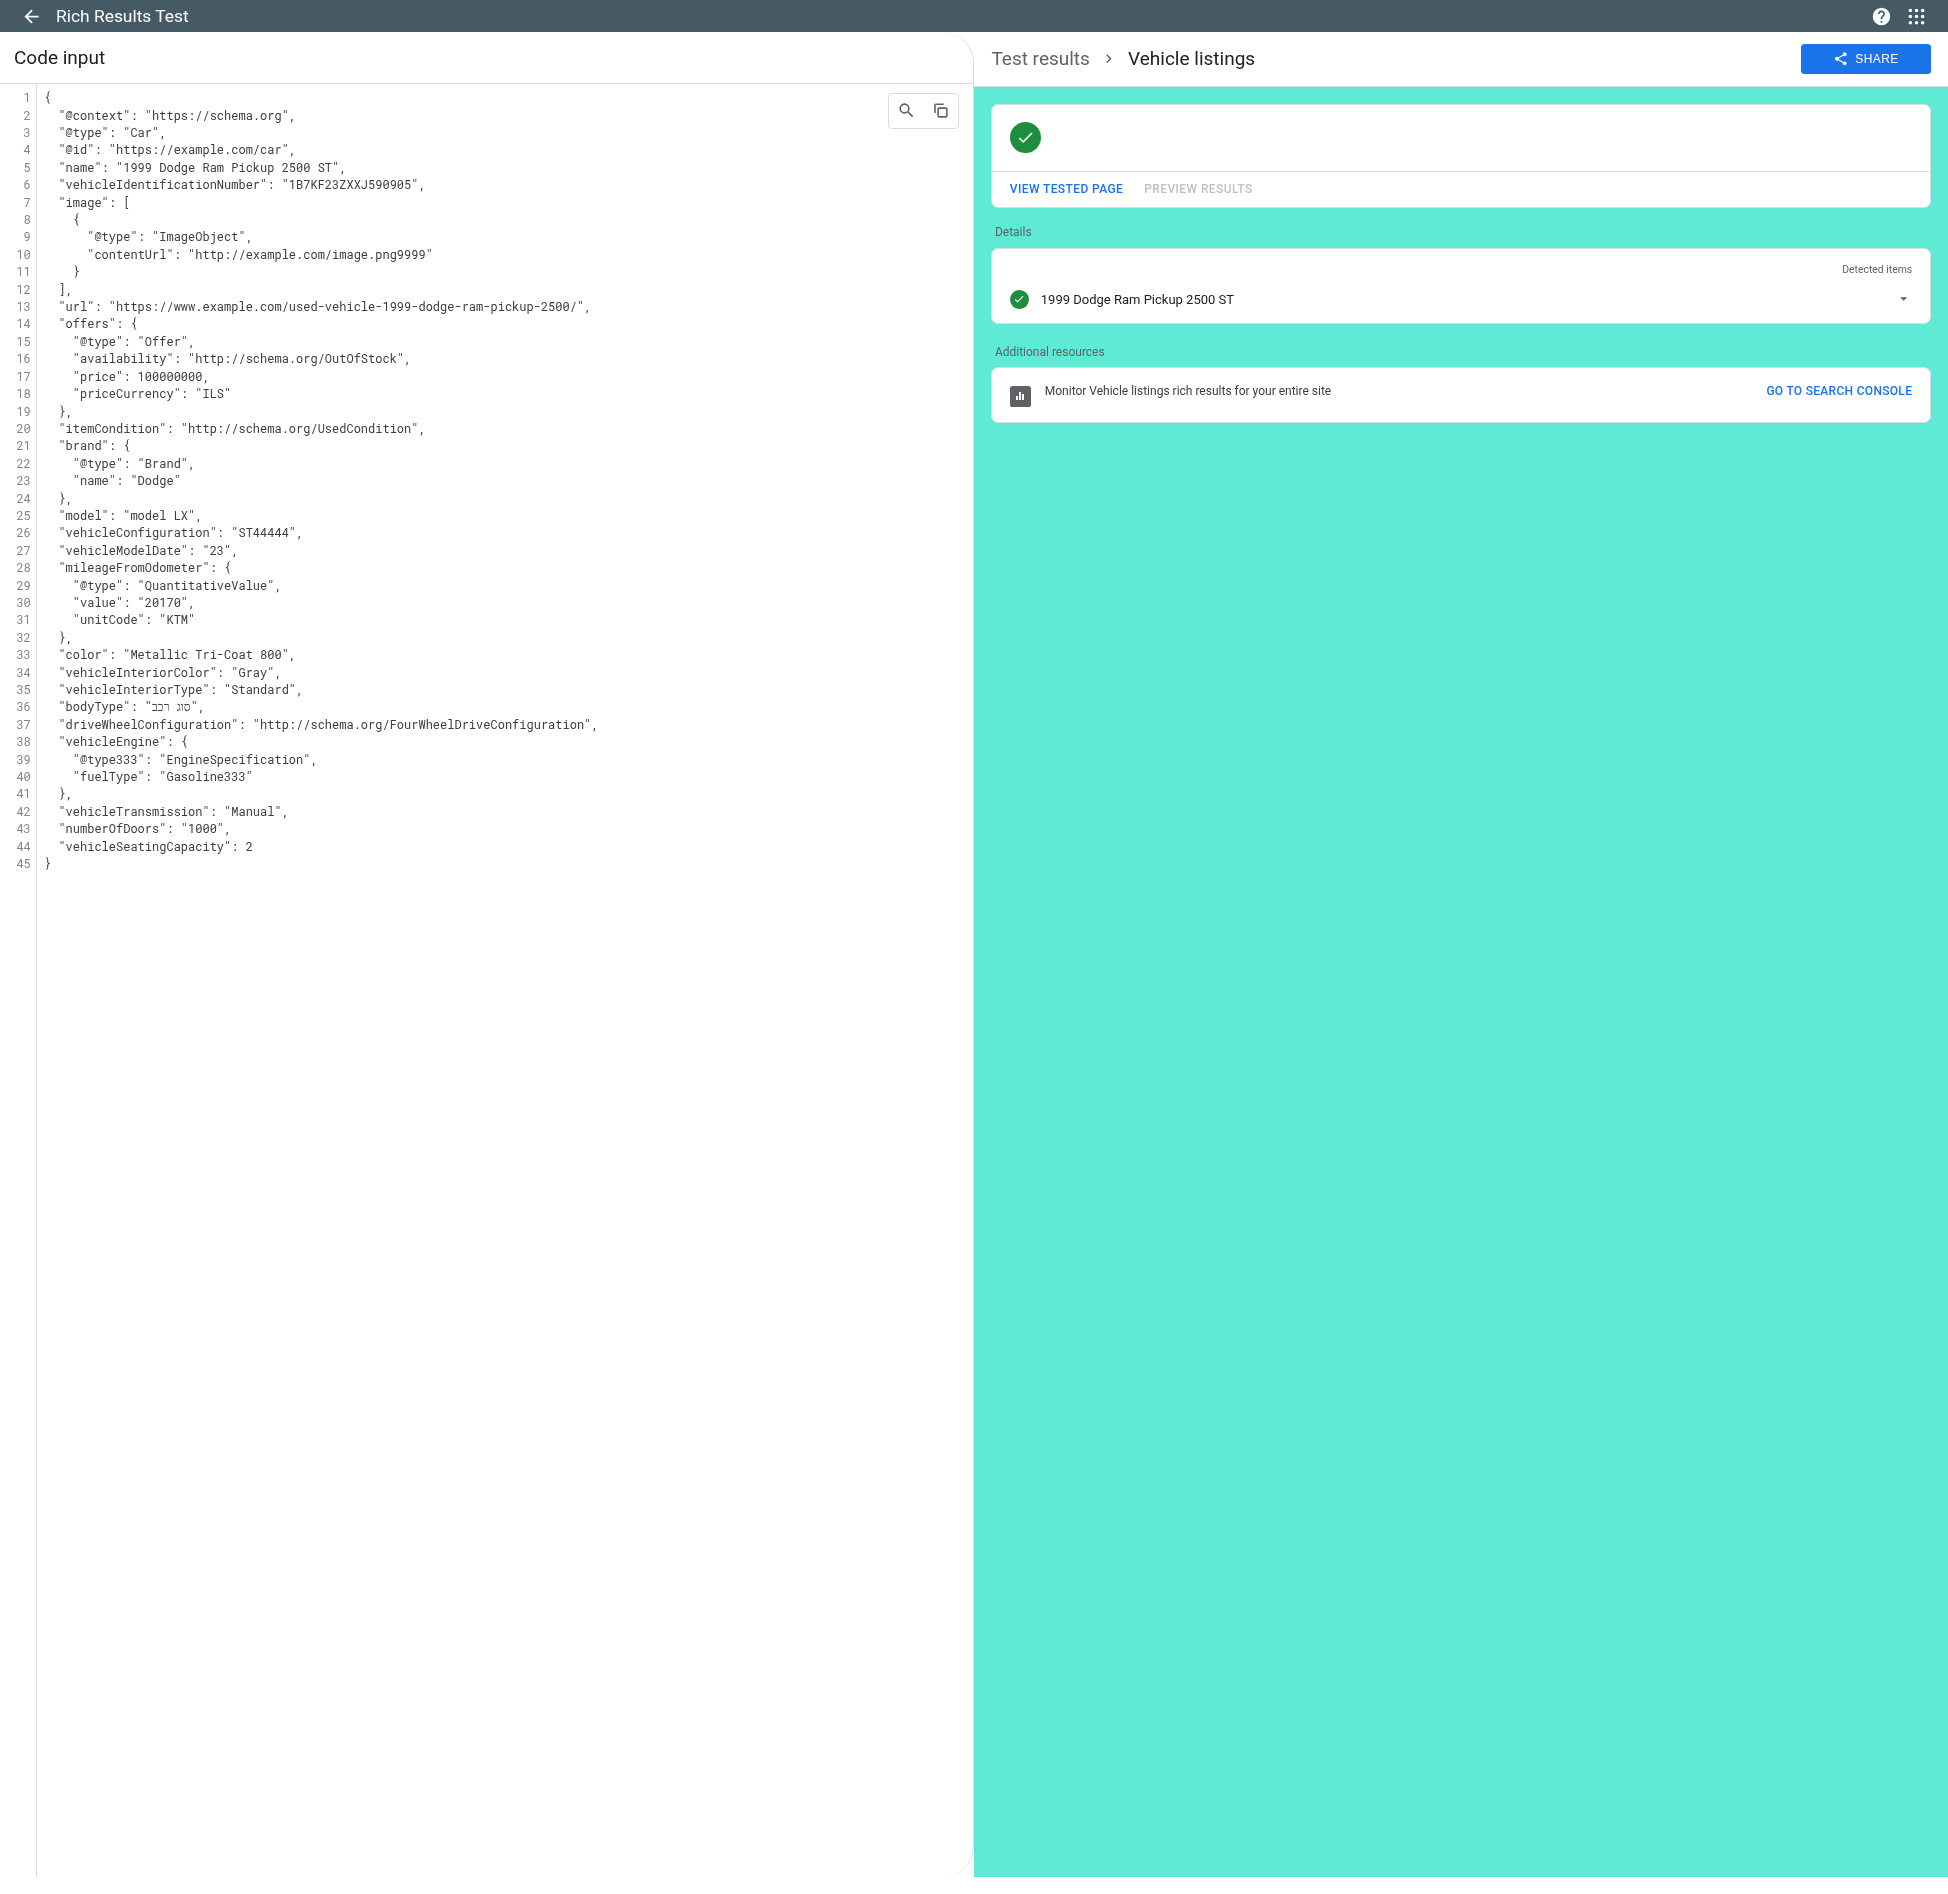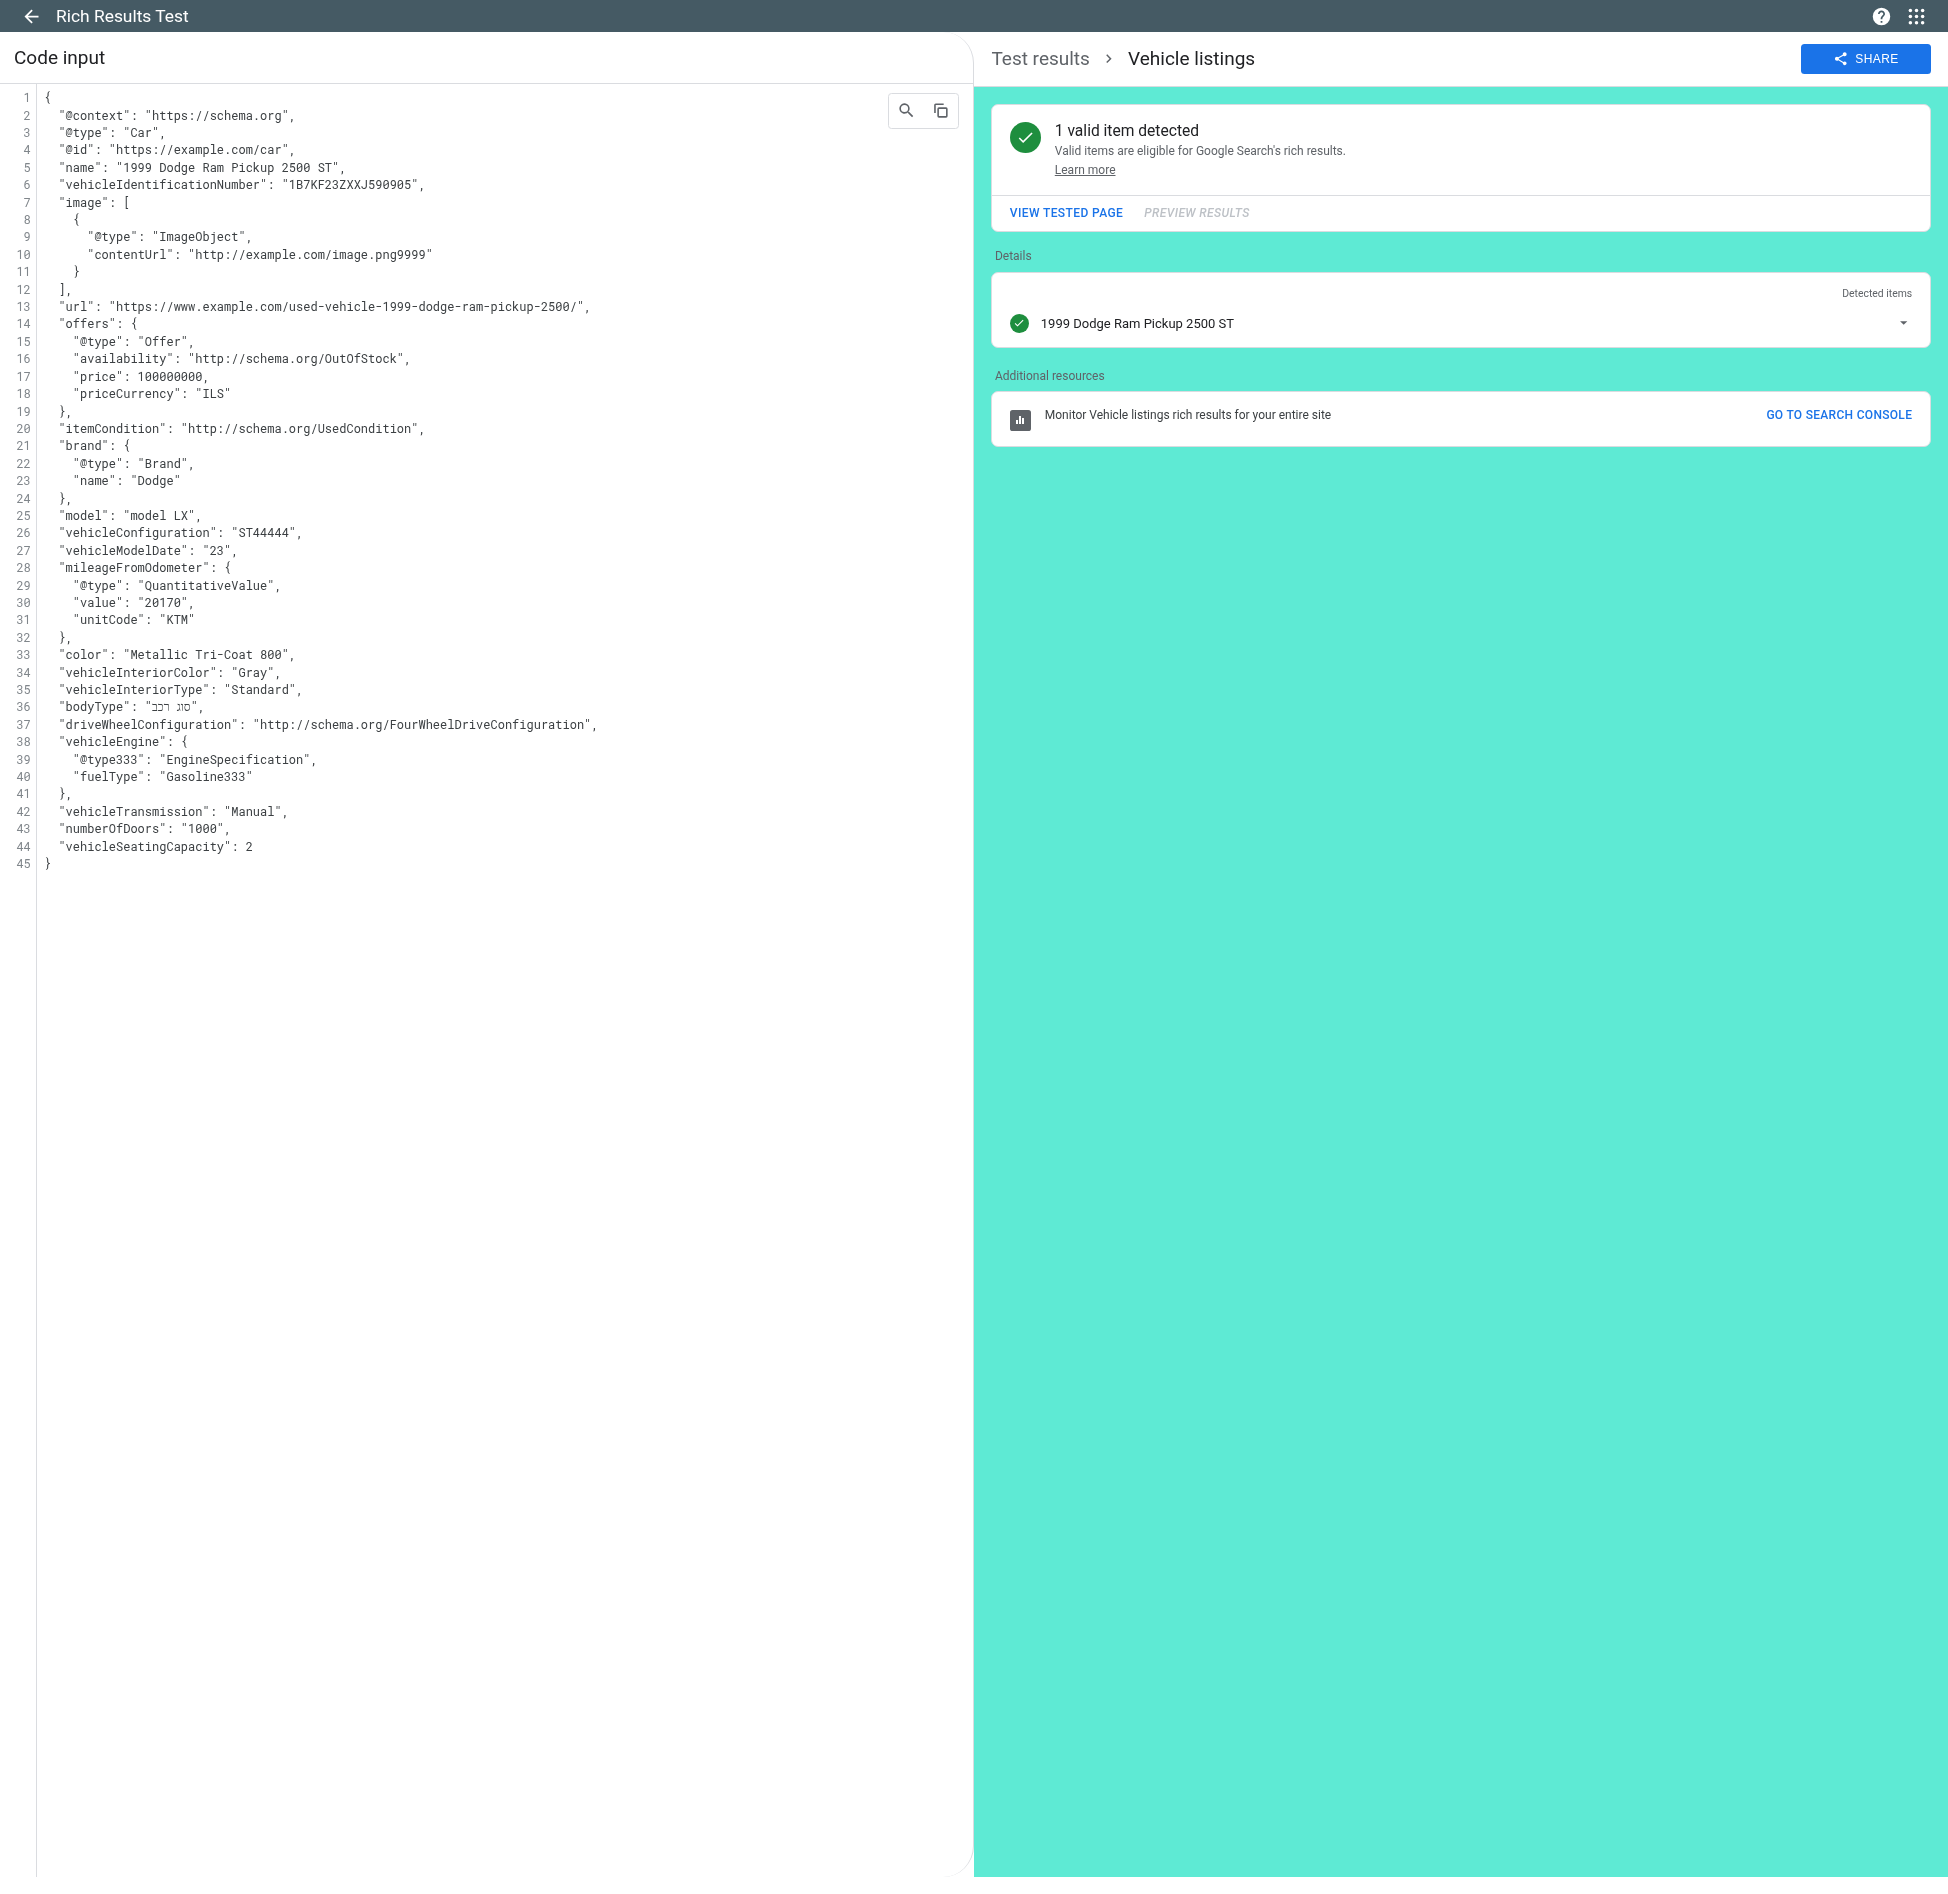--- a/index.html
+++ b/index.html
@@ -27,21 +27,21 @@
 .results-body { padding: 17.4px; overflow: auto; }
 .card { background: #fff; border: 0.9px solid #dadce0; border-radius: 7px; margin-bottom: 17.4px; }
 .status-row { display: flex; padding: 17.4px; gap: 14px; }
 .status-icon { width: 31px; height: 31px; border-radius: 50%; background: #1e8e3e; display: flex; align-items: center; justify-content: center; flex-shrink: 0; }
 .status-text h3 { font-size: 15.6px; font-weight: 400; margin-bottom: 3.5px; }
 .status-text p { font-size: 12px; color: #5f6368; margin-bottom: 3.5px; }
 .status-text a { font-size: 12px; color: #5f6368; text-decoration: underline; cursor: pointer; }
 .card-actions { border-top: 0.9px solid #dadce0; padding: 10.4px 17.4px; display: flex; gap: 21px; }
 .action-link { font-size: 12px; font-weight: 500; letter-spacing: 0.4px; cursor: pointer; }
 .action-link.active { color: #1a73e8; }
-.action-link.disabled { color: #bdc1c6; cursor: default; font-style: italic; }
+.action-link.disabled { color: #bdc1c6; cursor: default; }
 .section-label { font-size: 12px; color: #5f6368; margin: 0 0 8.7px 3.5px; }
 .detected-card { background: #fff; border: 0.9px solid #dadce0; border-radius: 7px; padding: 14px 17.4px; margin-bottom: 21px; }
 .detected-label { font-size: 10.4px; color: #5f6368; margin-bottom: 14px; text-align: right; }
 .detected-item { display: flex; align-items: center; gap: 12px; cursor: pointer; }
 .check-sm { width: 19px; height: 19px; border-radius: 50%; background: #1e8e3e; display: flex; align-items: center; justify-content: center; flex-shrink: 0; }
 .detected-name { font-size: 13px; color: #202124; flex: 1; }
 .resource-card { background: #fff; border: 0.9px solid #dadce0; border-radius: 7px; padding: 15.6px 17.4px; display: flex; align-items: flex-start; gap: 14px; }
 .resource-icon { width: 21px; height: 21px; background: #5f6368; border-radius: 2.6px; display: flex; align-items: center; justify-content: center; flex-shrink: 0; margin-top: 1.7px; }
 .resource-text { font-size: 12px; color: #3c4043; flex: 1; }
 .resource-link { font-size: 12px; font-weight: 500; color: #1a73e8; cursor: pointer; letter-spacing: 0.3px; text-align: left; white-space: nowrap; }
@@ -166,25 +166,20 @@
     </div>
 
     <div class="results-body">
       <div class="card">
         <div class="status-row">
           <div class="status-icon">
             <svg width="19" height="19" viewBox="0 0 24 24" fill="#fff">
                 <path d="M9 16.17L4.83 12l-1.42 1.41L9 19 21 7l-1.41-1.41L9 16.17z"></path>
               </svg>
           </div>
-          <div class="status-text">
-            <h3>1 valid item detected</h3>
-            <p>Valid items are eligible for Google Search's rich results.</p>
-            <a>Learn more</a>
-          </div>
         </div>
         <div class="card-actions">
           <span class="action-link active">VIEW TESTED PAGE</span>
           <span class="action-link disabled">PREVIEW RESULTS</span>
         </div>
       </div>
 
       <div class="section-label">Details</div>
       <div class="detected-card">
         <div class="detected-label">Detected items</div>

